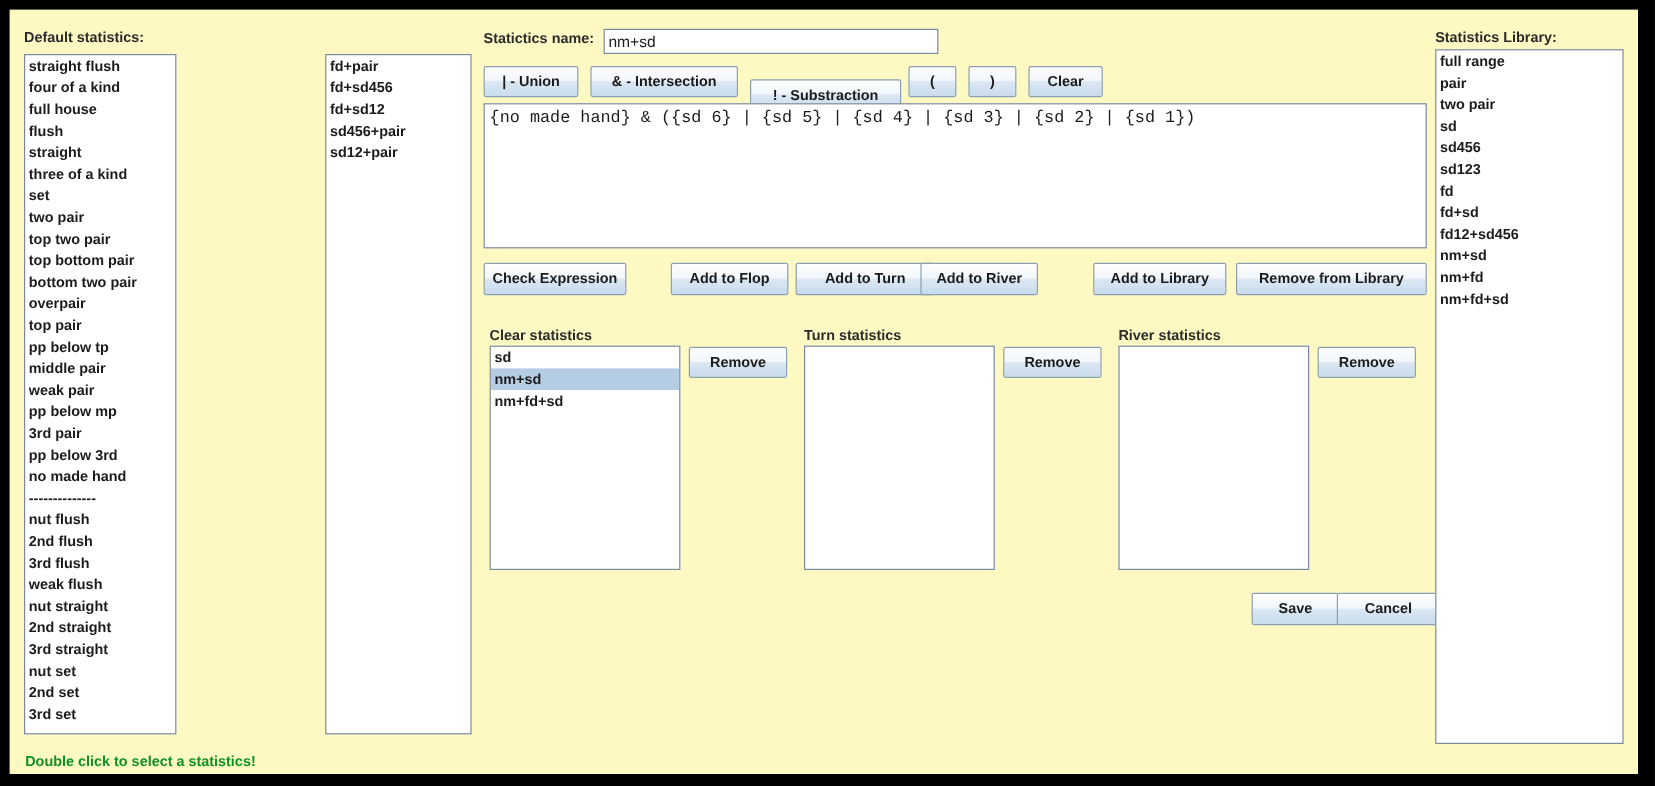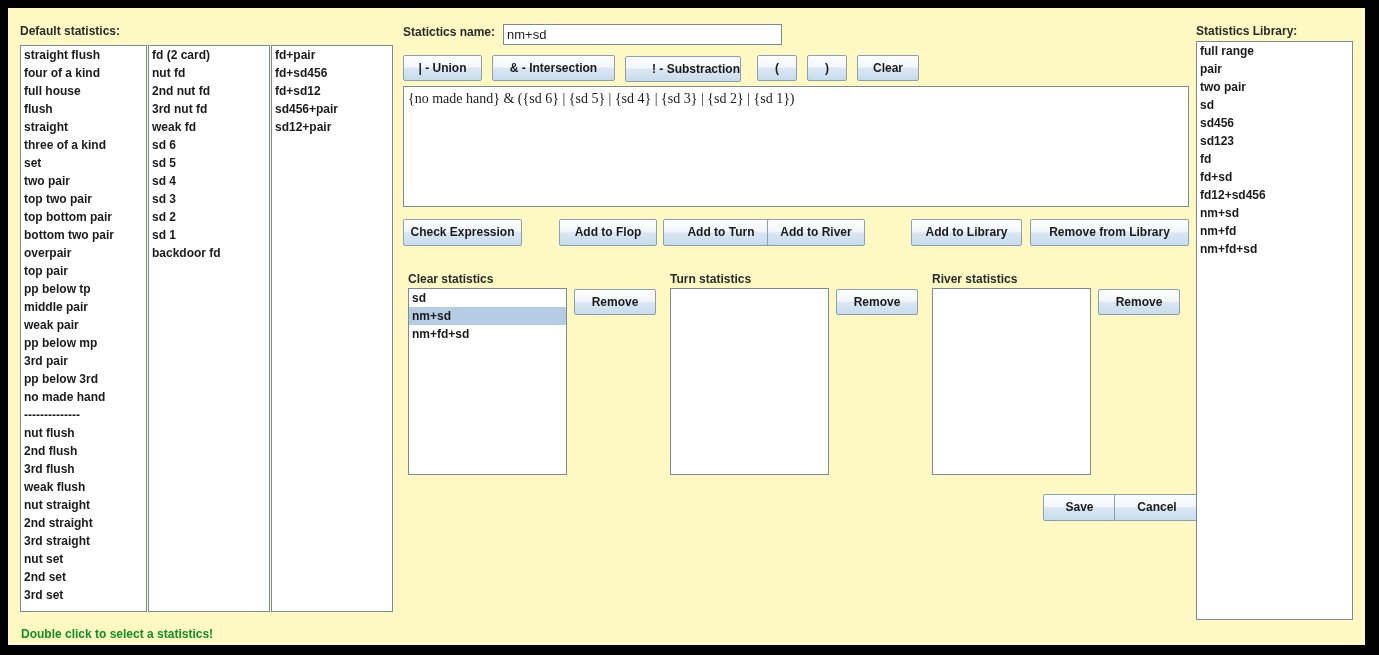--- a/index.html
+++ b/index.html
@@ -84,21 +84,21 @@
     font-size: 13px;
     color: #1b1b1b;
     padding: 0 3px;
     outline: none;
   }
   .textarea {
     position: absolute;
     box-sizing: border-box;
     border: 1px solid #7a8a99;
     background: #ffffff;
-    font-family: Liberation Serif, serif;
+    font-family: Liberation Mono, monospace;
     font-size: 14px;
     color: #1b1b1b;
     padding: 3px 4px;
     resize: none;
     outline: none;
     overflow: hidden;
     line-height: 18px;
   }
   .status {
     position: absolute;
@@ -151,56 +151,40 @@
         <li>weak flush</li>
         <li>nut straight</li>
         <li>2nd straight</li>
         <li>3rd straight</li>
         <li>nut set</li>
         <li>2nd set</li>
         <li>3rd set</li>
       </ul>
   </div>
 
-  <div class="listbox" id="def-col2" style="left:140px;top:37px;width:122px;height:567px;">
-    <ul>
-        <li>fd (2 card)</li>
-        <li>nut fd</li>
-        <li>2nd nut fd</li>
-        <li>3rd nut fd</li>
-        <li>weak fd</li>
-        <li>sd 6</li>
-        <li>sd 5</li>
-        <li>sd 4</li>
-        <li>sd 3</li>
-        <li>sd 2</li>
-        <li>sd 1</li>
-        <li>backdoor fd</li>
-      </ul>
-  </div>
 
   <div class="listbox" id="def-col3" style="left:263px;top:37px;width:122px;height:567px;">
     <ul>
         <li>fd+pair</li>
         <li>fd+sd456</li>
         <li>fd+sd12</li>
         <li>sd456+pair</li>
         <li>sd12+pair</li>
       </ul>
   </div>
 
   <div class="status" style="left:13px;top:610px;margin-top:9px;">Double click to select a statistics!</div>
 
   <div class="lbl" style="position:absolute;left:395px;top:17px;">Statictics name:</div>
 
   <input class="textfield" type="text" style="left: 495px; top: 16px; width: 279px; height: 21px;" value="nm+sd">
 
   <div class="btn" style="left:395px;top:47px;width:79px;">| - Union</div>
   <div class="btn" style="left:484px;top:47px;width:123px;">&amp; - Intersection</div>
-  <div class="btn" style="left:617px;top:48px;width:116px;text-align:right;">! - Substraction</div>
+  <div class="btn" style="left:617px;top:58px;width:126px;">! - Substraction</div>
   <div class="btn" style="left:749px;top:47px;width:40px;">(</div>
   <div class="btn" style="left:799px;top:47px;width:40px;">)</div>
   <div class="btn" style="left:849px;top:47px;width:62px;">Clear</div>
 
   <textarea class="textarea" style="left: 395px; top: 78px; width: 786px; height: 121px;">{no made hand} &amp; ({sd 6} | {sd 5} | {sd 4} | {sd 3} | {sd 2} | {sd 1})</textarea>
 
   <div class="btn tall" style="left:395px;top:211px;width:119px;">Check Expression</div>
   <div class="btn tall" style="left:551px;top:211px;width:98px;">Add to Flop</div>
   <div class="btn tall" style="left:655px;top:211px;width:116px;">Add to Turn</div>
   <div class="btn tall" style="left:759px;top:211px;width:98px;">Add to River</div>

